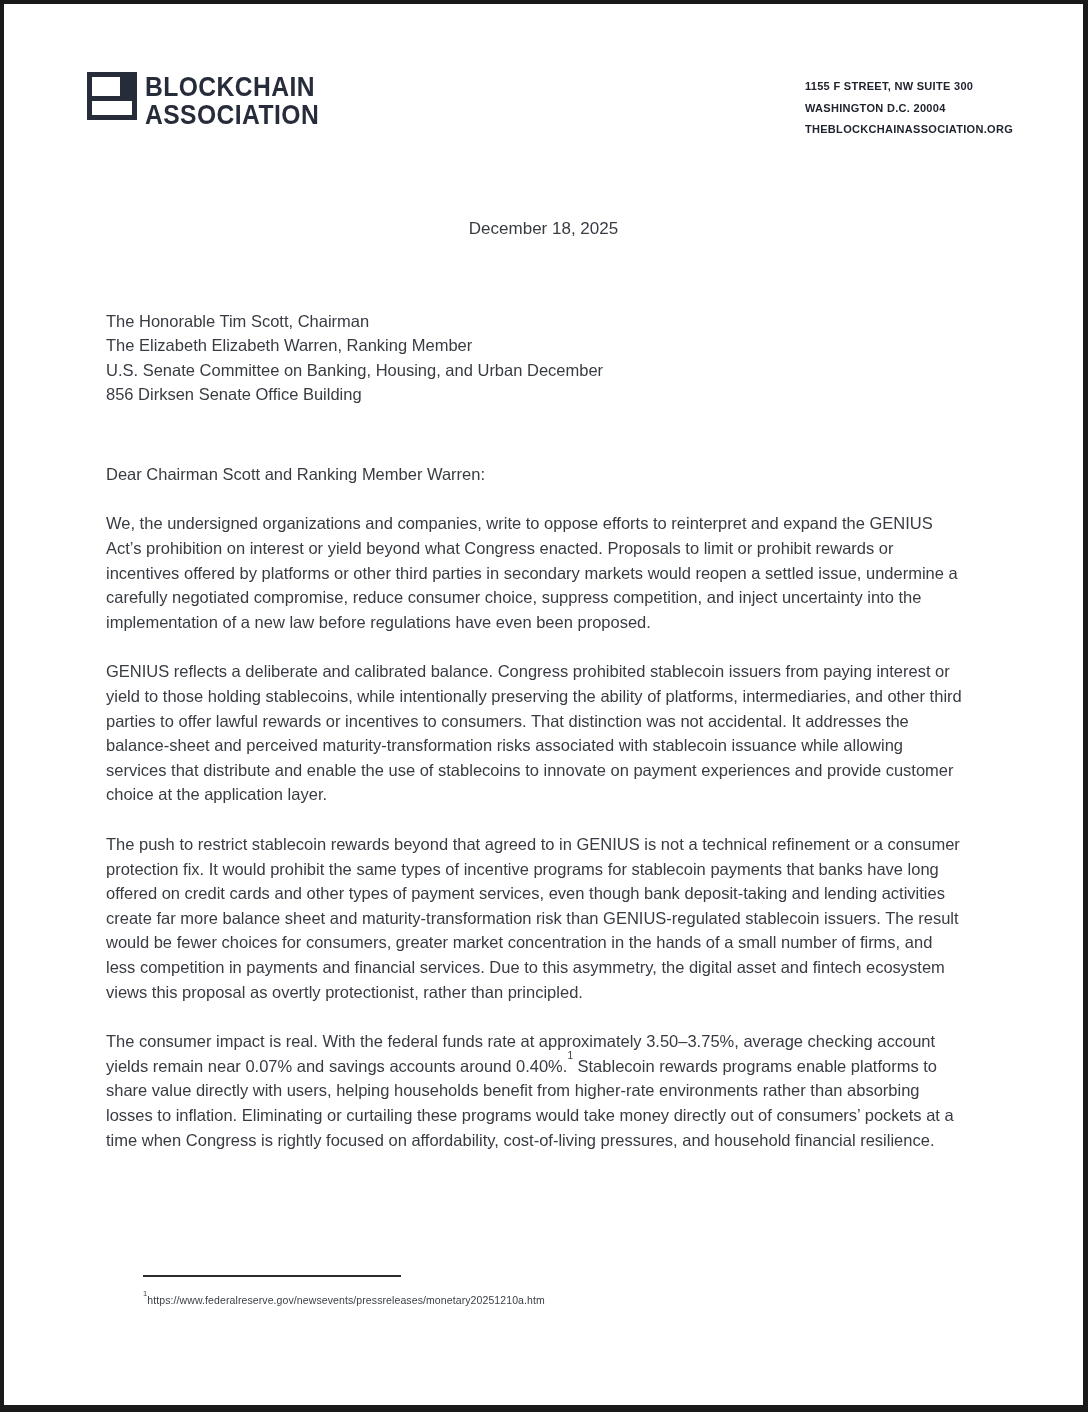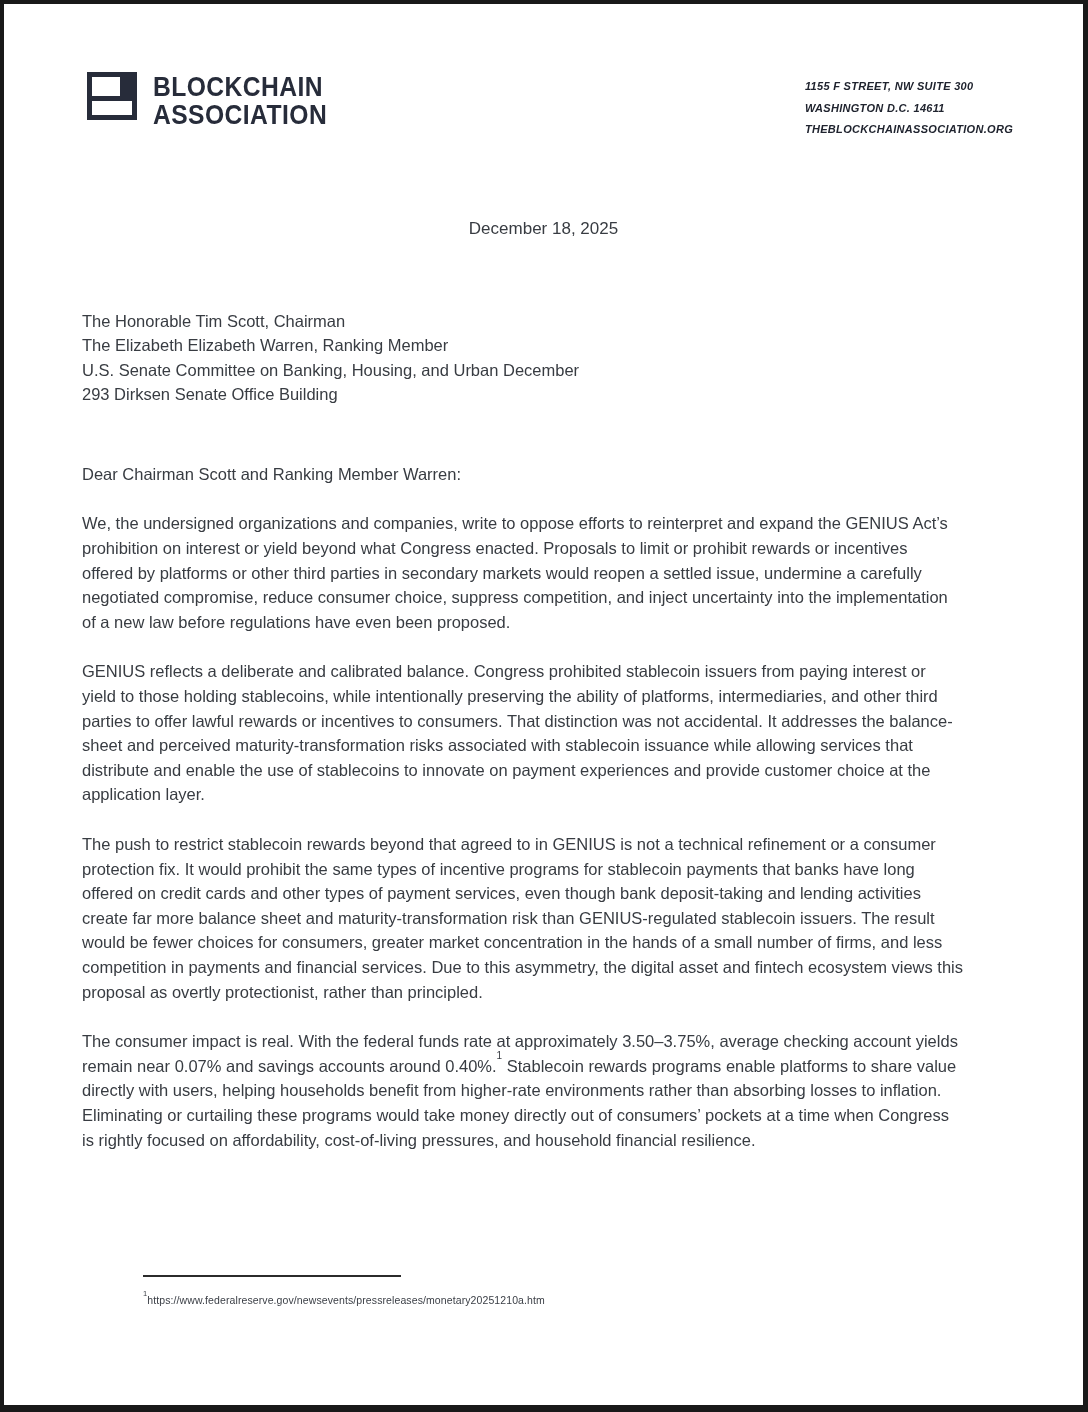--- a/index.html
+++ b/index.html
@@ -17,50 +17,49 @@
     font-family:"Liberation Sans","DejaVu Sans",sans-serif;
     color:#383c42;
   }
   
   .letterhead {
     display:flex;
     justify-content:space-between;
     align-items:flex-start;
     padding:68px 70px 0 83px;
   }
-  .logo { display:flex; gap:16px; }
+  .logo { display:flex; gap:8px; }
   .logo-mark {
     width:50px; height:48px;
     background:#272c3a;
     position:relative;
     flex:none;
   }
   .logo-mark .cell-top  { position:absolute; left:5px; top:5px;  width:28px; height:19px; background:#fff; }
   .logo-mark .cell-bot  { position:absolute; left:5px; top:29px; width:40px; height:14px; background:#fff; }
   .logo-text {
     font-size:28px; font-weight:700; line-height:28px;
     color:#272c3a; letter-spacing:0.5px; white-space:nowrap;
     transform:scaleX(0.88); transform-origin:0 0;
     margin-top:1px;
   }
   .address {
     font-size:11px; font-weight:700; line-height:21.5px;
     color:#20242f; letter-spacing:0.3px;
     padding-top:4px;
-    font-style:italic;
   }
   
   .date {
     text-align:center;
     font-size:17px;
     margin-top:78px;
     color:#383c42;
   }
   .content {
-    padding:0 120px 0 78px;
+    padding:0 120px 0 102px;
     font-size:16.5px;
     line-height:24.6px;
   }
   .recipients { margin-top:70px; }
   .salutation { margin-top:55px; }
   p.body-para { margin:25px 0 0 0; }
   sup.ref { font-size:10px; line-height:0; position:relative; top:-6px; }
   
   .footnote-area { position:absolute; left:139px; bottom:100px; }
   .footnote-rule { width:258px; height:2px; background:#2b2b2b; margin-bottom:15px; }
@@ -79,33 +78,33 @@
           <span class="cell-top"></span>
           <span class="cell-bot"></span>
         </div>
         <div class="logo-text">
           <div>BLOCKCHAIN</div>
           <div>ASSOCIATION</div>
         </div>
       </div>
       <div class="address">
         <div>1155 F STREET, NW SUITE 300</div>
-        <div>WASHINGTON D.C. 14611</div>
+        <div>WASHINGTON D.C. 20004</div>
         <div>THEBLOCKCHAINASSOCIATION.ORG</div>
       </div>
     </header>
 
     <div class="date">December 18, 2025</div>
 
     <main class="content">
       <div class="recipients">
         <div>The Honorable Tim Scott, Chairman</div>
         <div>The Elizabeth Elizabeth Warren, Ranking Member</div>
         <div>U.S. Senate Committee on Banking, Housing, and Urban December</div>
-        <div>293 Dirksen Senate Office Building</div>
+        <div>856 Dirksen Senate Office Building</div>
       </div>
 
       <p class="salutation">Dear Chairman Scott and Ranking Member Warren:</p>
 
       <p class="body-para">We, the undersigned organizations and companies, write to oppose efforts to reinterpret and expand the GENIUS Act’s prohibition on interest or yield beyond what Congress enacted. Proposals to limit or prohibit rewards or incentives offered by platforms or other third parties in secondary markets would reopen a settled issue, undermine a carefully negotiated compromise, reduce consumer choice, suppress competition, and inject uncertainty into the implementation of a new law before regulations have even been proposed.</p>
 
       <p class="body-para">GENIUS reflects a deliberate and calibrated balance. Congress prohibited stablecoin issuers from paying interest or yield to those holding stablecoins, while intentionally preserving the ability of platforms, intermediaries, and other third parties to offer lawful rewards or incentives to consumers. That distinction was not accidental. It addresses the balance-sheet and perceived maturity-transformation risks associated with stablecoin issuance while allowing services that distribute and enable the use of stablecoins to innovate on payment experiences and provide customer choice at the application layer.</p>
 
       <p class="body-para">The push to restrict stablecoin rewards beyond that agreed to in GENIUS is not a technical refinement or a consumer protection fix. It would prohibit the same types of incentive programs for stablecoin payments that banks have long offered on credit cards and other types of payment services, even though bank deposit-taking and lending activities create far more balance sheet and maturity-transformation risk than GENIUS-regulated stablecoin issuers. The result would be fewer choices for consumers, greater market concentration in the hands of a small number of firms, and less competition in payments and financial services. Due to this asymmetry, the digital asset and fintech ecosystem views this proposal as overtly protectionist, rather than principled.</p>
 

